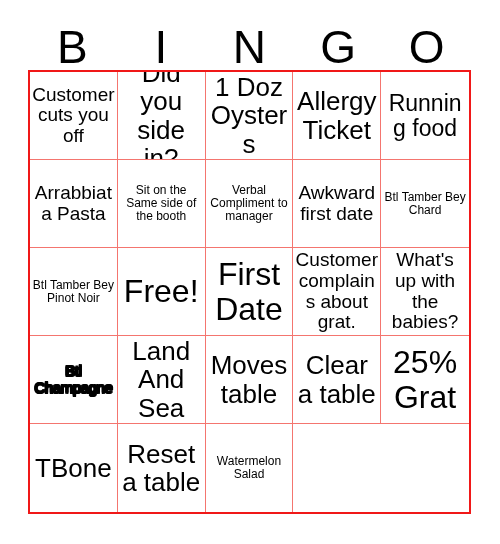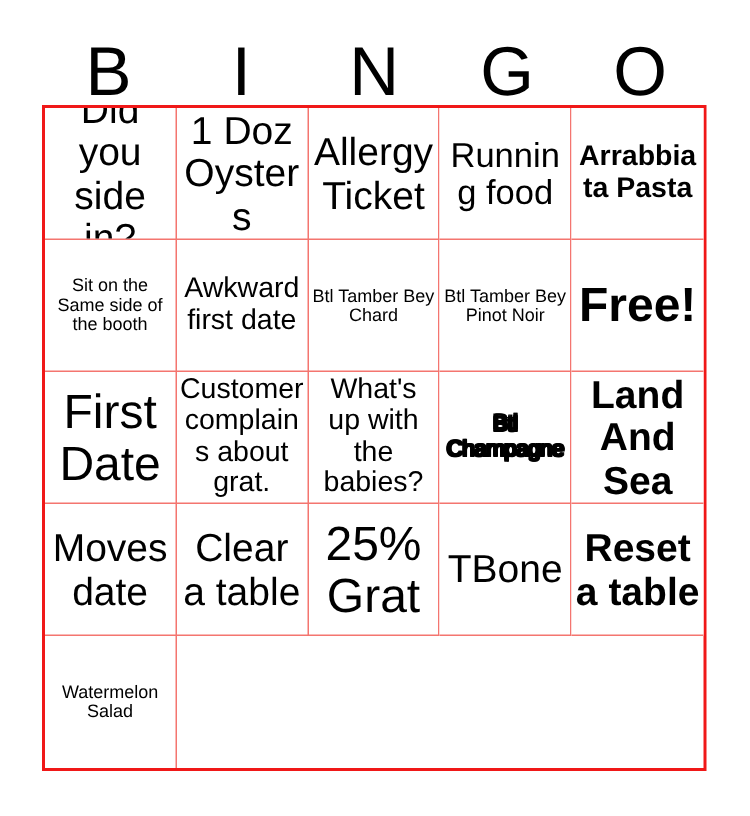--- a/index.html
+++ b/index.html
@@ -64,21 +64,20 @@
     display: flex;
     align-items: center;
     justify-content: center;
     text-align: center;
     padding: 1px 2px;
     overflow: hidden;
     background: #ffffff;
   }
   .cell:nth-child(5n) {
     border-right: none;
-    font-weight: bold;
   }
   .cell:nth-child(n+21) {
     border-bottom: none;
     text-align: center;
   }
 
   .cell-text {
     display: block;
     width: 100%;
     color: #000000;
@@ -118,38 +117,44 @@
 
   <div class="header-row">
     <div class="header-letter">B</div>
     <div class="header-letter">I</div>
     <div class="header-letter">N</div>
     <div class="header-letter">G</div>
     <div class="header-letter">O</div>
   </div>
 
   <div class="grid" id="bingo-grid">
+      <div class="cell fs-md">
+        <span class="cell-text">Customer cuts you off</span>
+      </div>
       <div class="cell fs-xl">
         <span class="cell-text">Did you side in?</span>
       </div>
       <div class="cell fs-xl">
         <span class="cell-text">1 Doz Oysters</span>
       </div>
       <div class="cell fs-xl">
         <span class="cell-text">Allergy Ticket</span>
       </div>
       <div class="cell fs-lg">
         <span class="cell-text">Running food</span>
       </div>
       <div class="cell fs-md">
         <span class="cell-text">Arrabbiata Pasta</span>
       </div>
       <div class="cell fs-sm">
         <span class="cell-text">Sit on the Same side of the booth</span>
       </div>
+      <div class="cell fs-sm">
+        <span class="cell-text">Verbal Compliment to manager</span>
+      </div>
       <div class="cell fs-md">
         <span class="cell-text">Awkward first date</span>
       </div>
       <div class="cell fs-sm">
         <span class="cell-text">Btl Tamber Bey Chard</span>
       </div>
       <div class="cell fs-sm">
         <span class="cell-text">Btl Tamber Bey Pinot Noir</span>
       </div>
       <div class="cell fs-xxl">
@@ -164,21 +169,21 @@
       <div class="cell fs-md">
         <span class="cell-text">What's up with the babies?</span>
       </div>
       <div class="cell fs-sm marked">
         <span class="cell-text">Btl Champagne</span>
       </div>
       <div class="cell fs-xl">
         <span class="cell-text">Land And Sea</span>
       </div>
       <div class="cell fs-xl">
-        <span class="cell-text">Moves date</span>
+        <span class="cell-text">Moves table</span>
       </div>
       <div class="cell fs-xl">
         <span class="cell-text">Clear a table</span>
       </div>
       <div class="cell fs-xxl">
         <span class="cell-text">25% Grat</span>
       </div>
       <div class="cell fs-xl">
         <span class="cell-text">TBone</span>
       </div>

